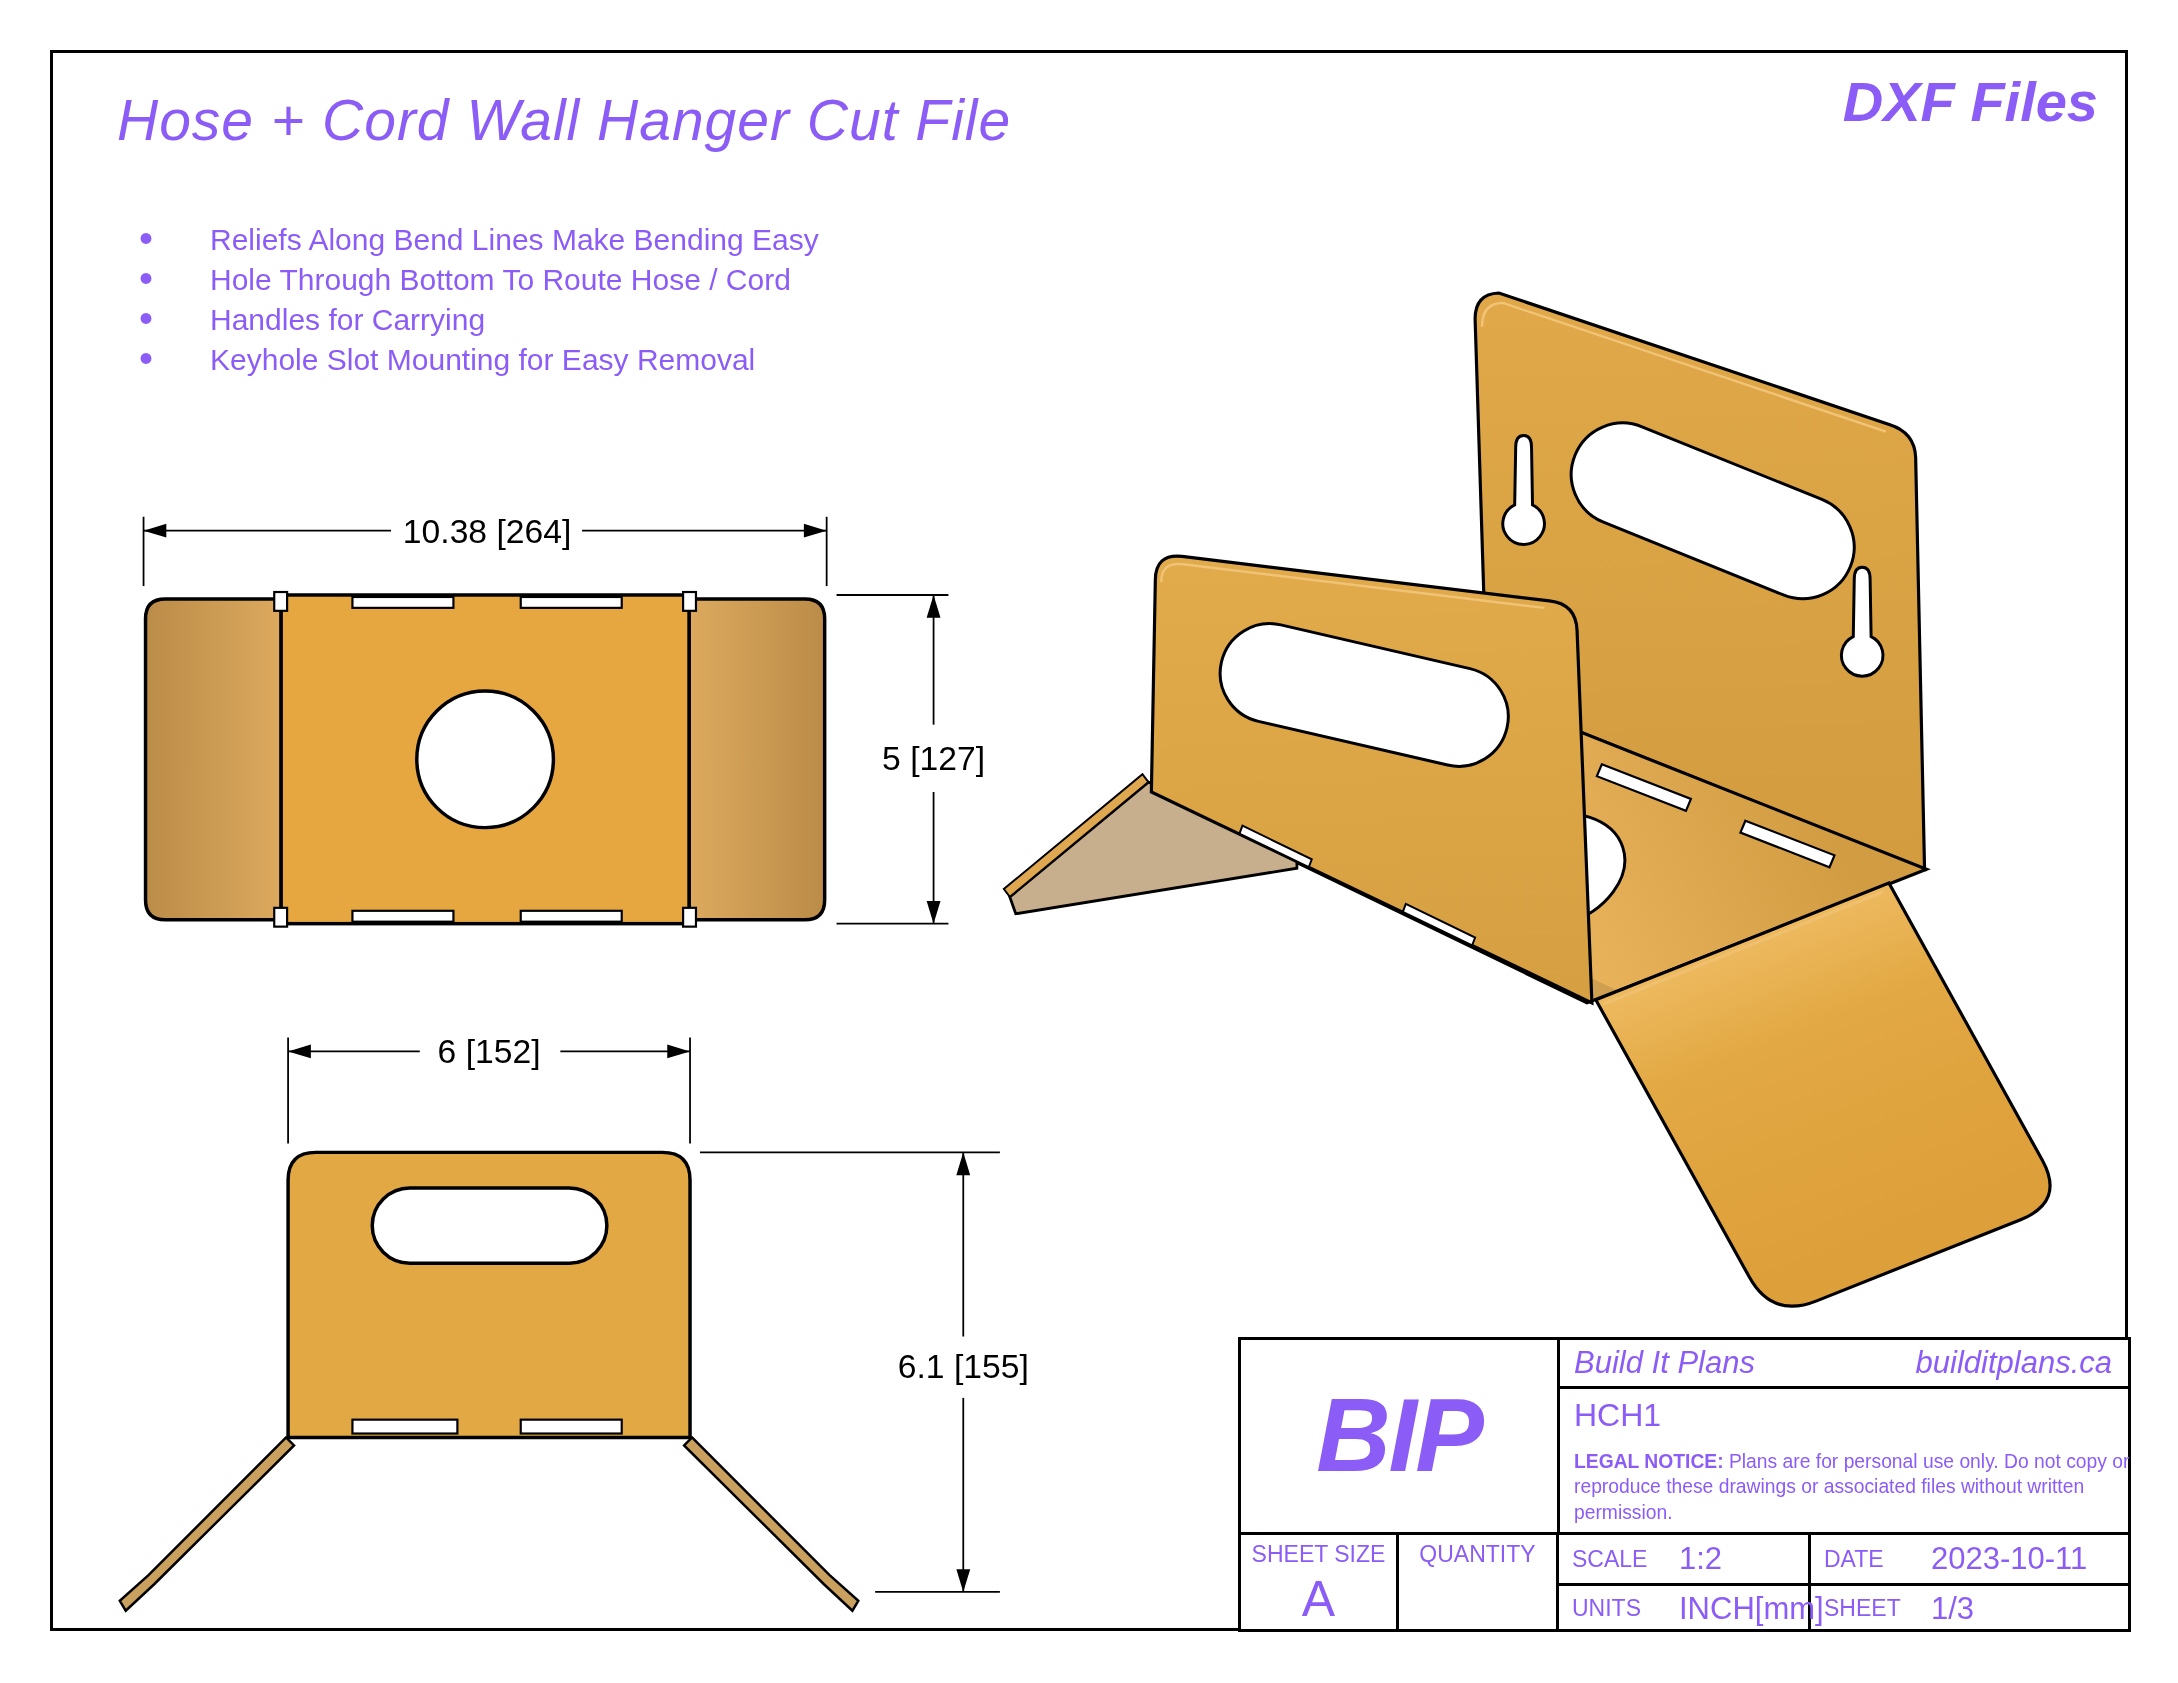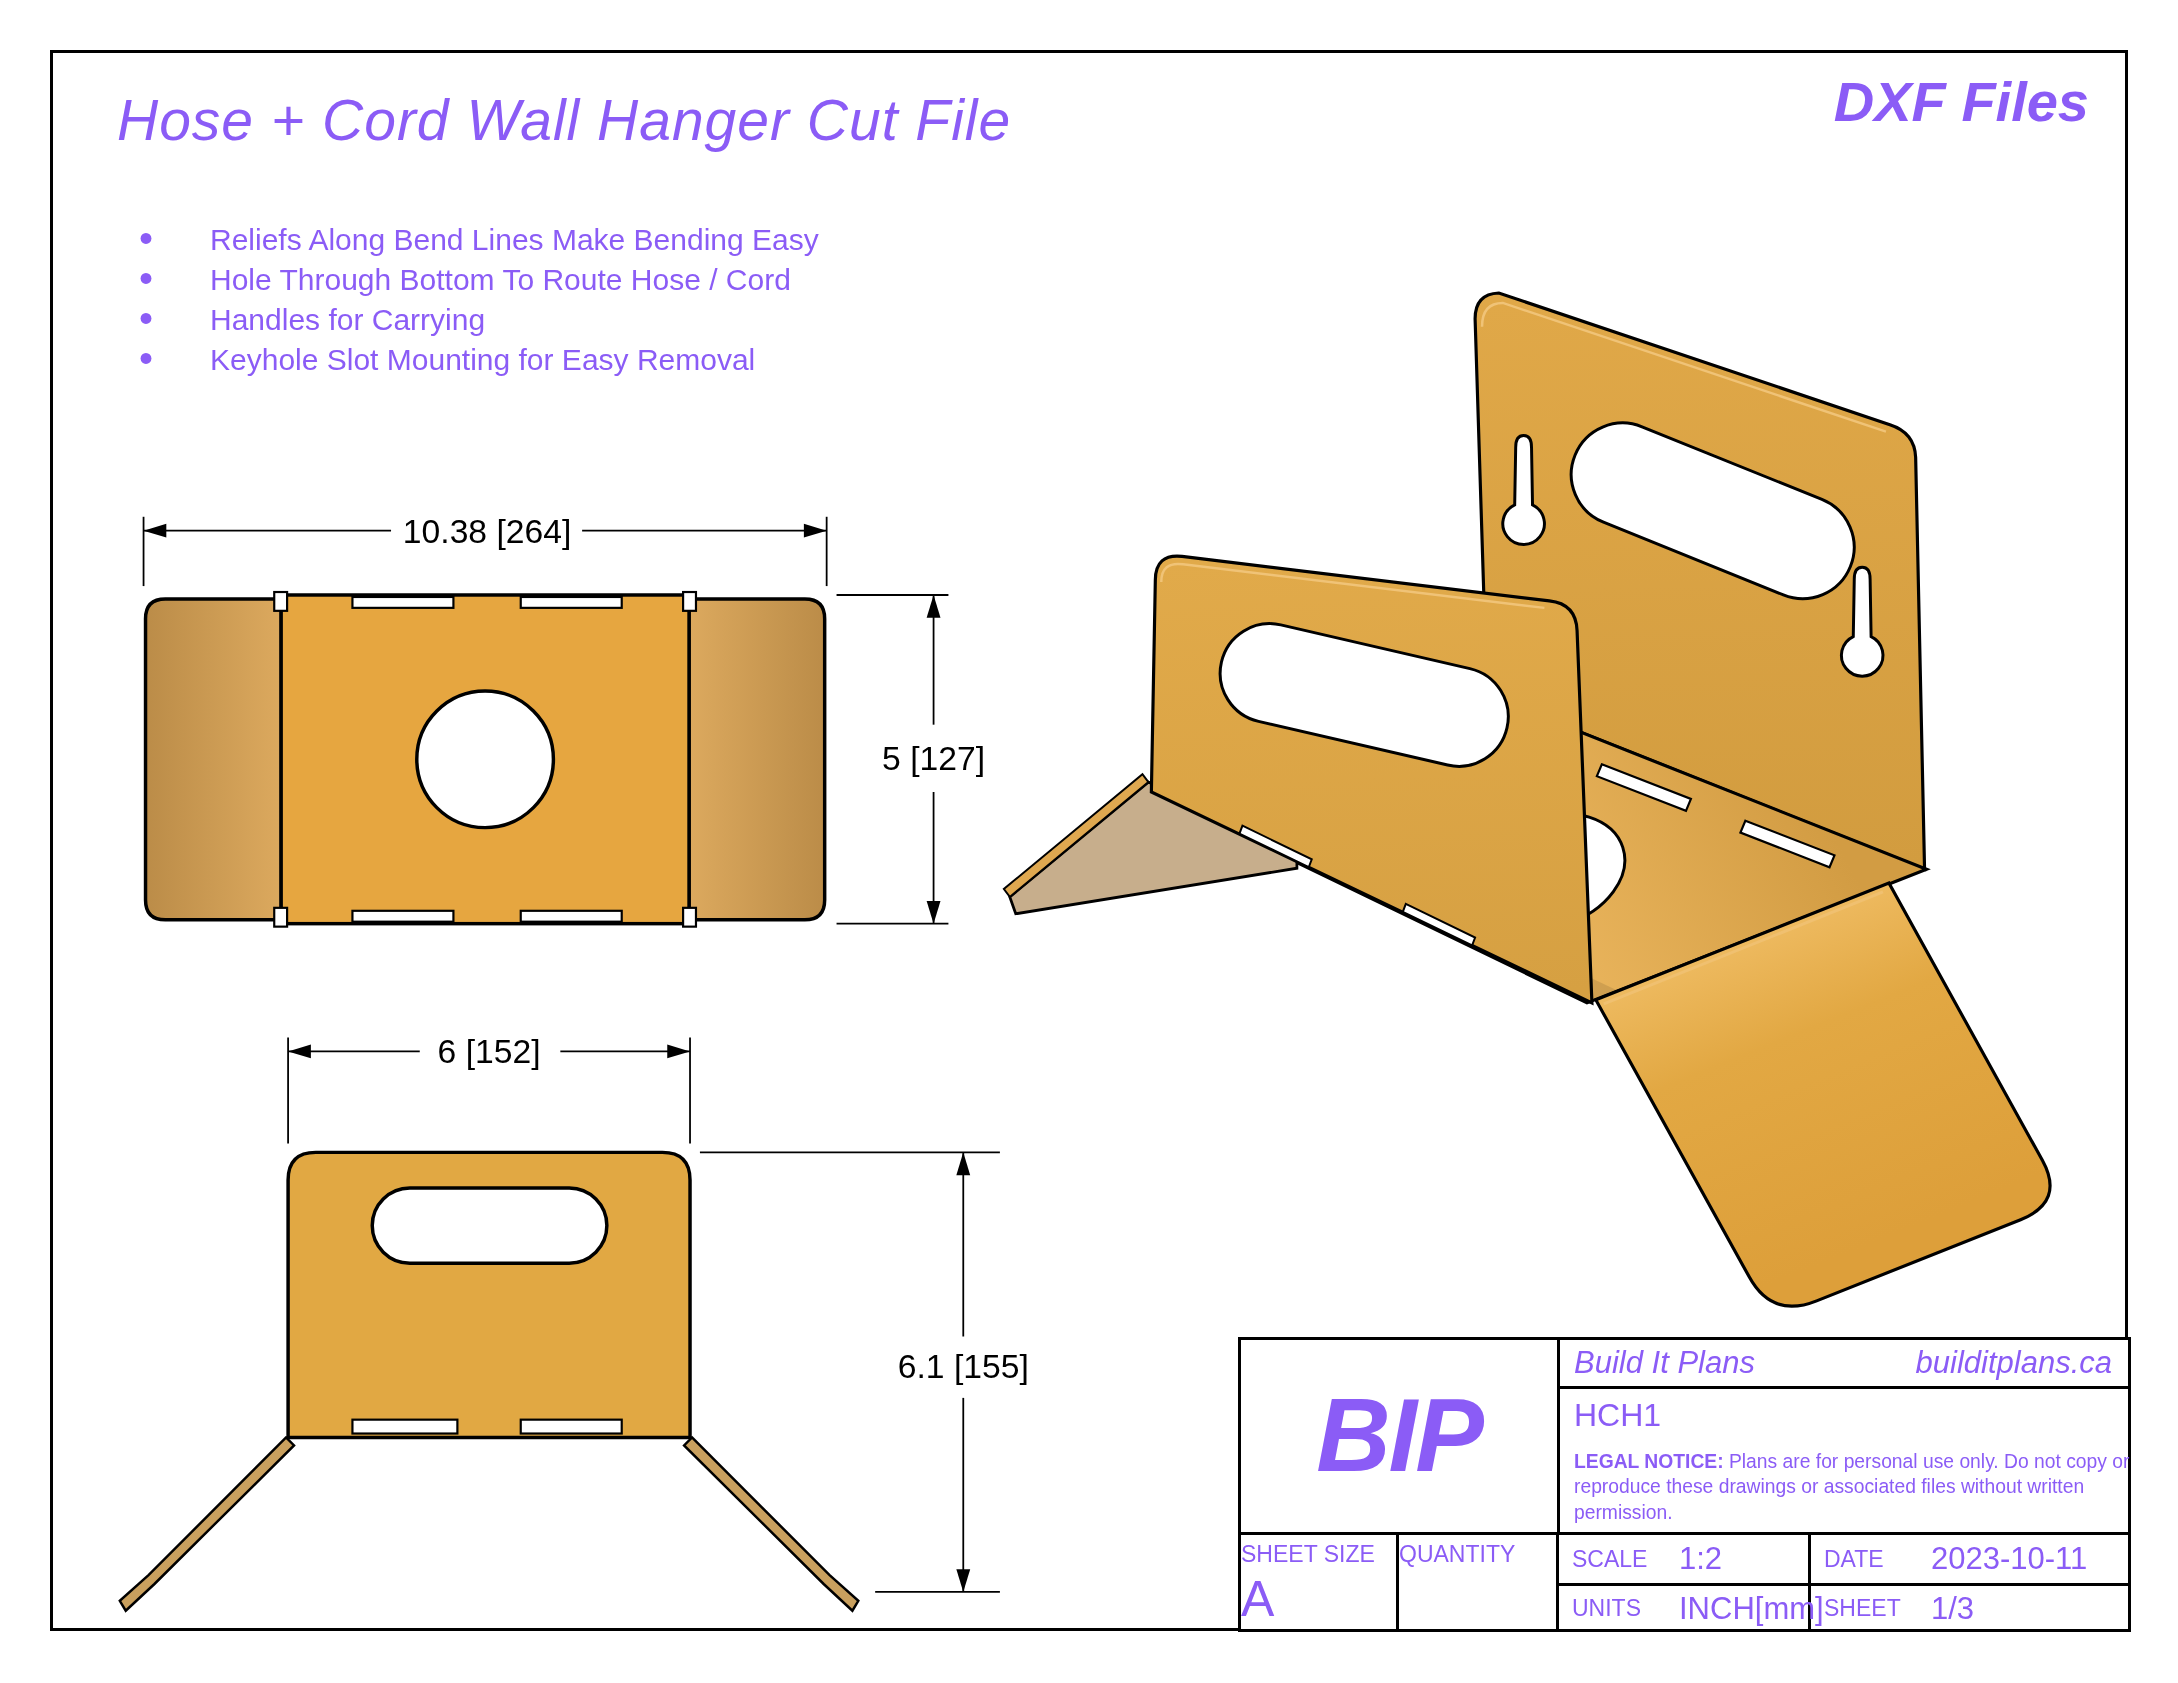--- a/index.html
+++ b/index.html
@@ -9,21 +9,21 @@
   }
   .sheet-border{
     position:absolute;left:50px;top:50px;width:2078px;height:1581px;
     border:3px solid #000;box-sizing:border-box;
   }
   .page-title{
     position:absolute;left:117px;top:87px;font-size:57px;font-style:italic;
     font-weight:400;letter-spacing:1px;white-space:nowrap;
   }
   .dxf-badge{
-    position:absolute;top:69px;right:105px;text-align:right;
+    position:absolute;top:69px;right:96px;text-align:right;
     font-size:56px;font-weight:bold;font-style:italic;line-height:1.18;
   }
   .feature-list{
     position:absolute;left:127px;top:220px;margin:0;padding:0;list-style:none;
   }
   .feature-list li{
     position:relative;padding-left:83px;font-size:30px;line-height:40px;white-space:nowrap;
   }
   .feature-list li::before{
     content:"\2022";position:absolute;left:12px;top:-2px;font-size:40px;
@@ -45,21 +45,21 @@
   .tb-company{
     height:49px;border-bottom:3px solid #000;box-sizing:border-box;
     display:flex;justify-content:space-between;align-items:center;
     padding:0 16px 0 14px;font-size:31px;font-style:italic;
   }
   .tb-detail{flex:1;position:relative;}
   .tb-part{position:absolute;left:14px;top:8px;font-size:32px;}
   .tb-legal{position:absolute;left:14px;bottom:7px;width:559px;font-size:19.3px;line-height:1.32;}
   .tb-legal b{font-size:19.3px;}
   .tb-bottom{height:96px;display:flex;box-sizing:border-box;}
-  .tb-cell{border-right:3px solid #000;box-sizing:border-box;}
+  .tb-cell{border-right:3px solid #000;box-sizing:border-box;text-align:center;}
   .tb-cell .cell-label{font-size:23px;margin-top:6px;}
   .tb-cell .cell-value{font-size:50px;margin-top:2px;}
   .cw-sheetsize{width:158px;}
   .cw-quantity{width:160px;}
   .tb-col{border-right:3px solid #000;box-sizing:border-box;display:flex;flex-direction:column;}
   .cw-scale{width:252px;}
   .cw-date{flex:1;border-right:none;}
   .tb-row{
     height:48px;box-sizing:border-box;display:flex;align-items:center;
     padding-left:13px;

